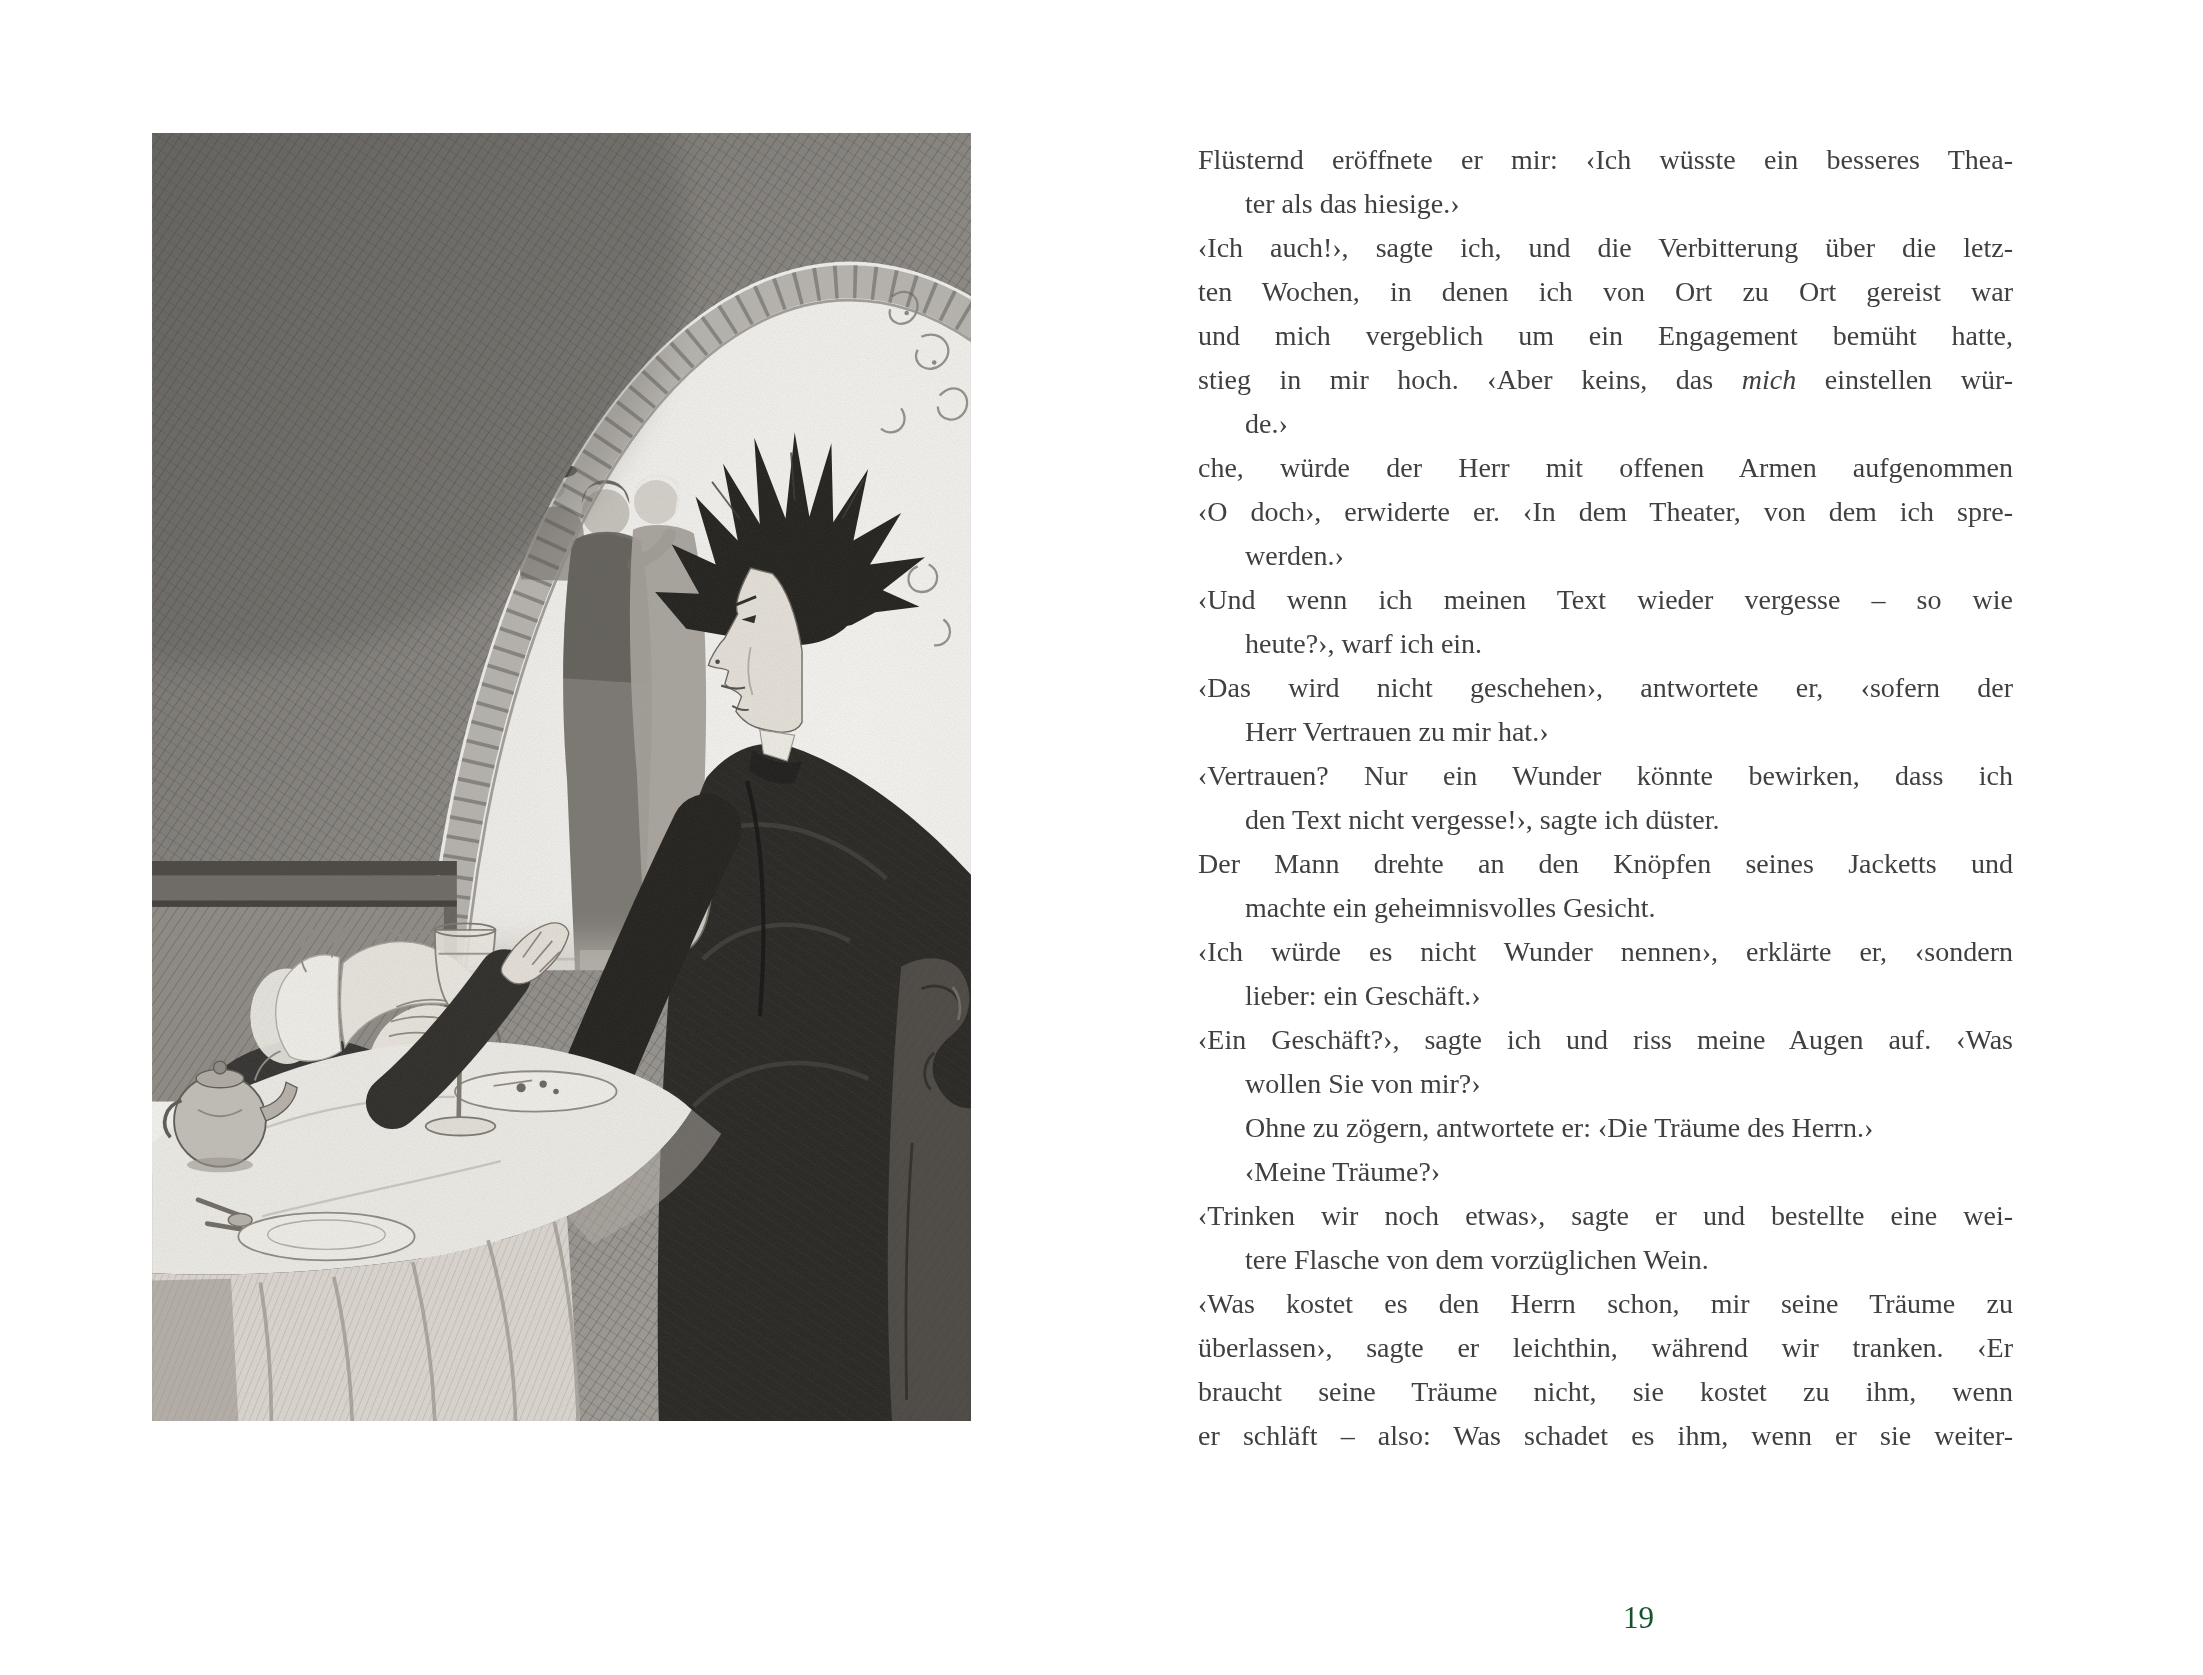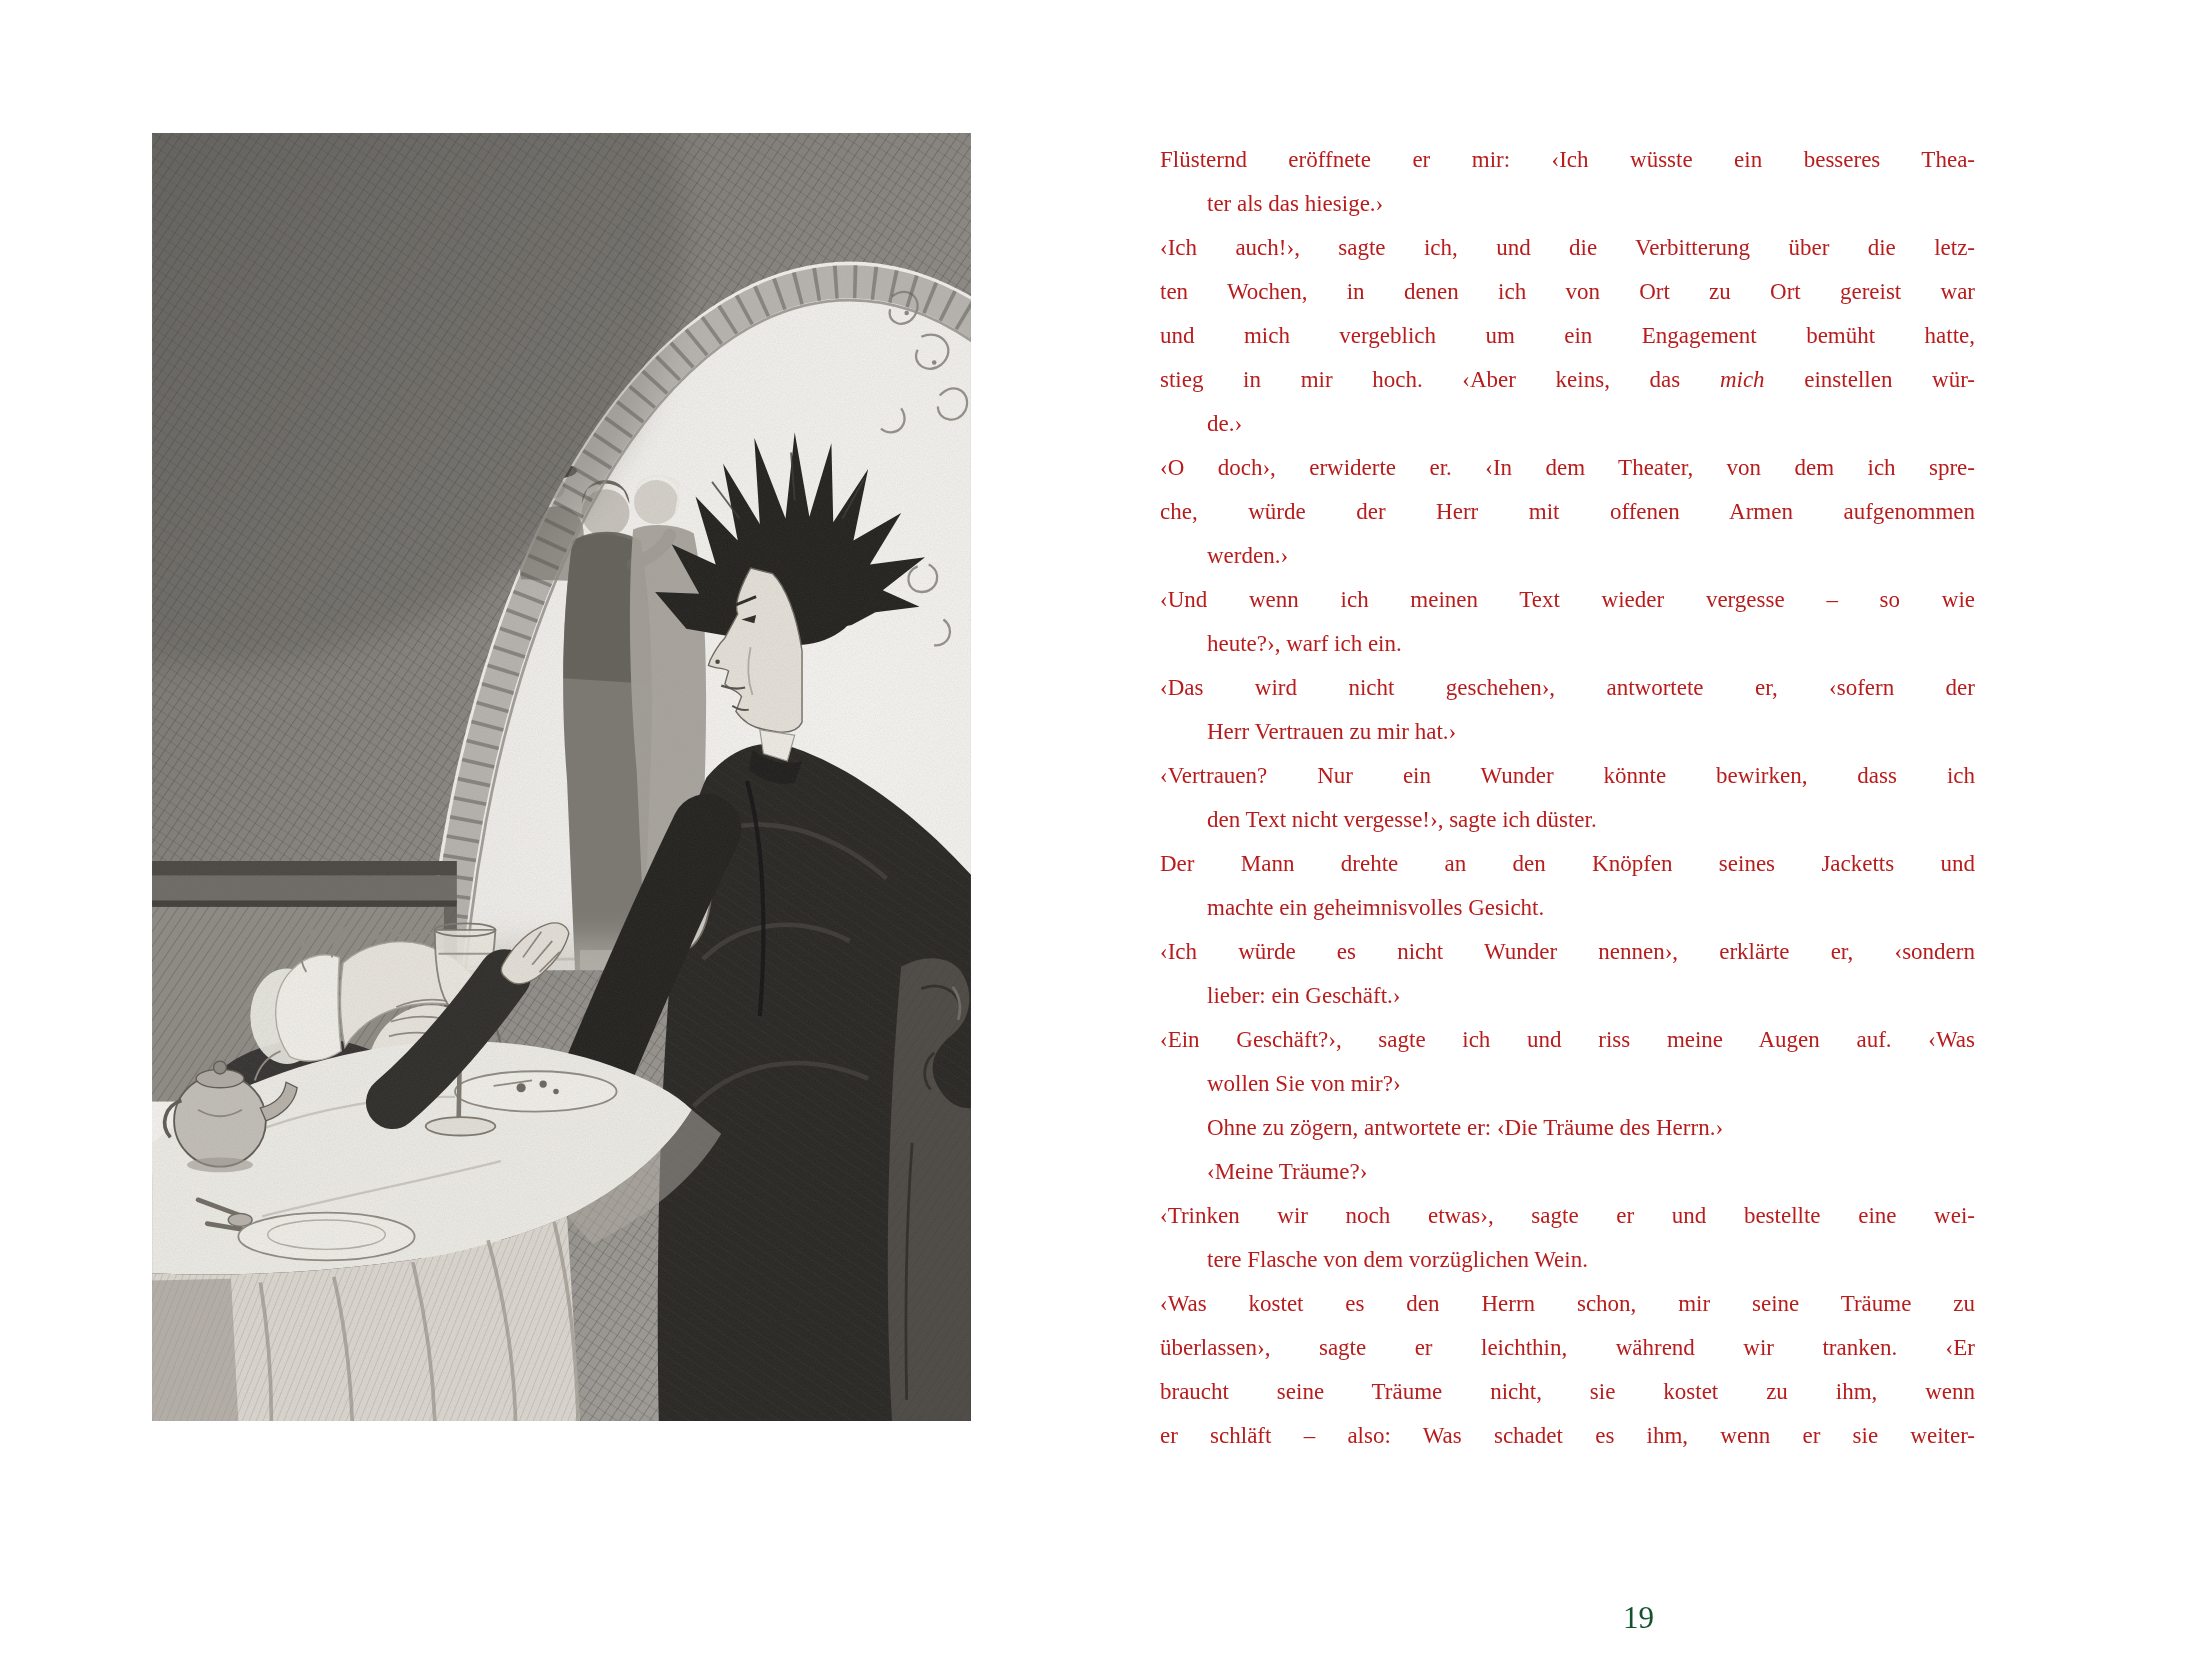--- a/index.html
+++ b/index.html
@@ -9,22 +9,22 @@
     position:relative;
     overflow:hidden;
     font-family:"Liberation Serif","DejaVu Serif",serif;
   }
   .spread{position:absolute;inset:0;}
   .illustration{
     position:absolute;left:152px;top:133px;width:819px;height:1288px;margin:0;
   }
   .illustration svg{display:block;width:100%;height:100%;}
   .text-column{
-    position:absolute;left:1160px;top:138px;width:815px;
-    color:#b91c1c;font-size:23px;line-height:44px;
+    position:absolute;left:1198px;top:138px;width:815px;
+    color:#404040;font-size:28px;line-height:44px;
   }
   .line{text-align:justify;text-align-last:justify;height:44px;}
   .line.end{text-align-last:left;margin-left:47px;}
   .line em{}
   .pageno{
     position:absolute;left:1231px;top:1600px;width:815px;
     text-align:center;font-size:31px;color:#14532d;
   }
 </style>
 </head>
@@ -303,22 +303,22 @@
   </figure>
 
   <main class="text-column">
       <div class="line">Flüsternd eröffnete er mir: ‹Ich wüsste ein besseres Thea-</div>
       <div class="line end">ter als das hiesige.›</div>
       <div class="line">‹Ich auch!›, sagte ich, und die Verbitterung über die letz-</div>
       <div class="line">ten Wochen, in denen ich von Ort zu Ort gereist war</div>
       <div class="line">und mich vergeblich um ein Engagement bemüht hatte,</div>
       <div class="line">stieg in mir hoch. ‹Aber keins, das <em>mich</em> einstellen wür-</div>
       <div class="line end">de.›</div>
+      <div class="line">che, würde der Herr mit offenen Armen aufgenommen</div>
       <div class="line">‹O doch›, erwiderte er. ‹In dem Theater, von dem ich spre-</div>
-      <div class="line">che, würde der Herr mit offenen Armen aufgenommen</div>
       <div class="line end">werden.›</div>
       <div class="line">‹Und wenn ich meinen Text wieder vergesse – so wie</div>
       <div class="line end">heute?›, warf ich ein.</div>
       <div class="line">‹Das wird nicht geschehen›, antwortete er, ‹sofern der</div>
       <div class="line end">Herr Vertrauen zu mir hat.›</div>
       <div class="line">‹Vertrauen? Nur ein Wunder könnte bewirken, dass ich</div>
       <div class="line end">den Text nicht vergesse!›, sagte ich düster.</div>
       <div class="line">Der Mann drehte an den Knöpfen seines Jacketts und</div>
       <div class="line end">machte ein geheimnisvolles Gesicht.</div>
       <div class="line">‹Ich würde es nicht Wunder nennen›, erklärte er, ‹sondern</div>

